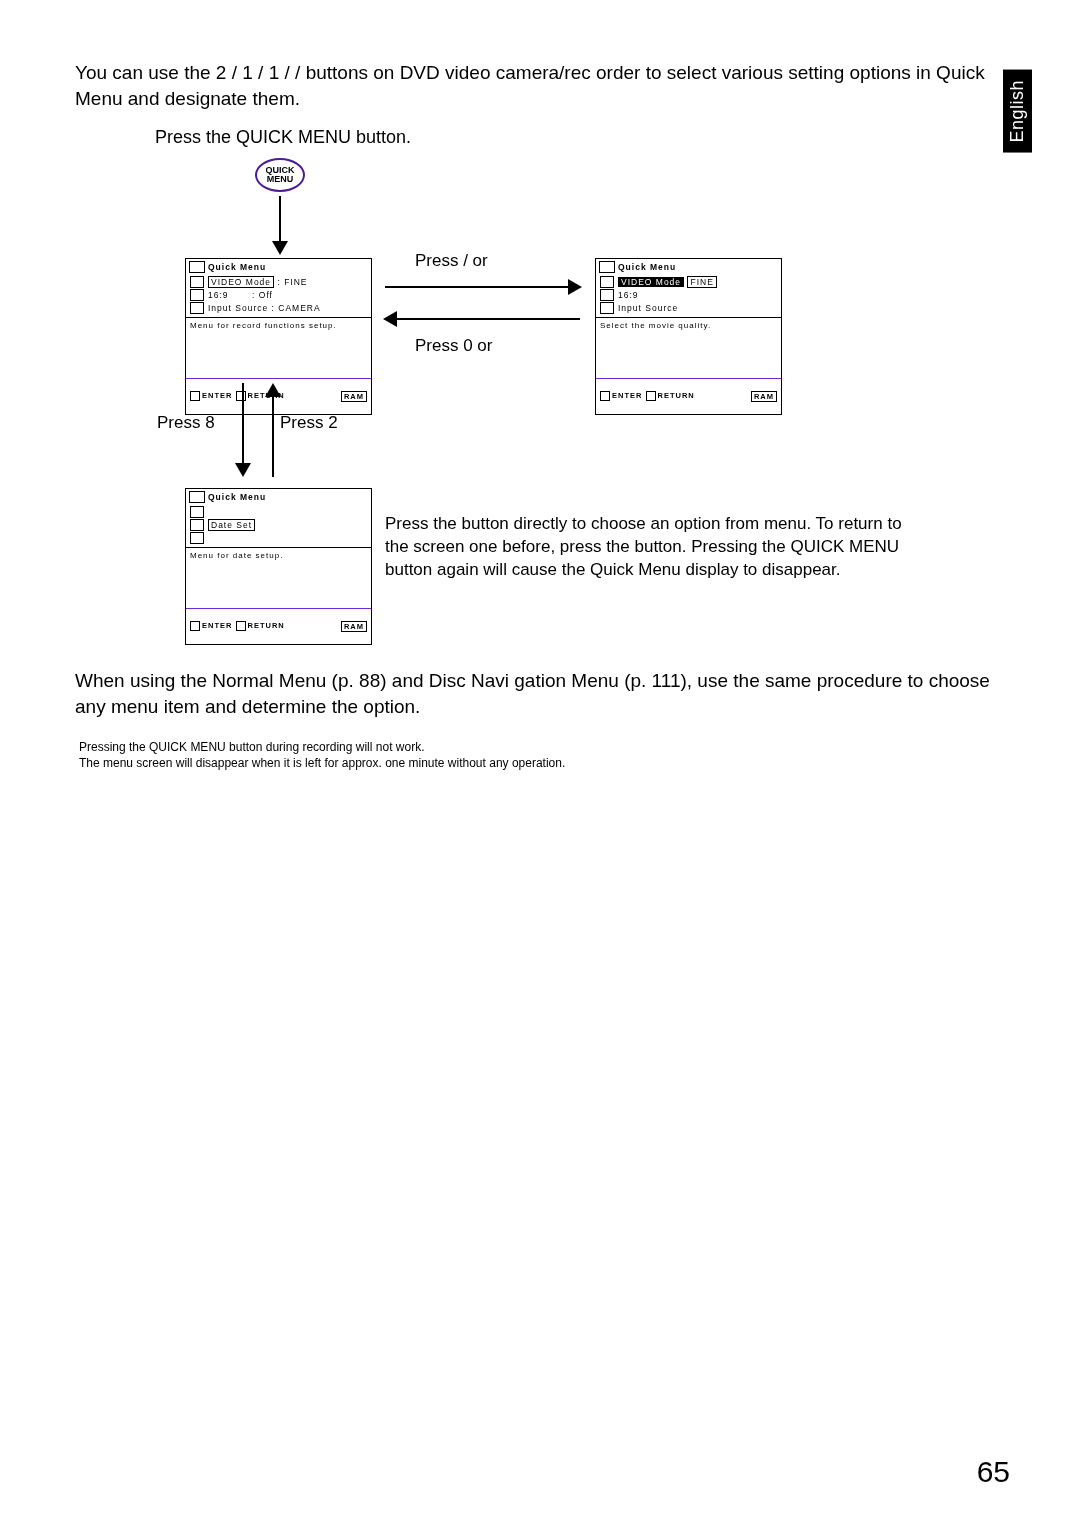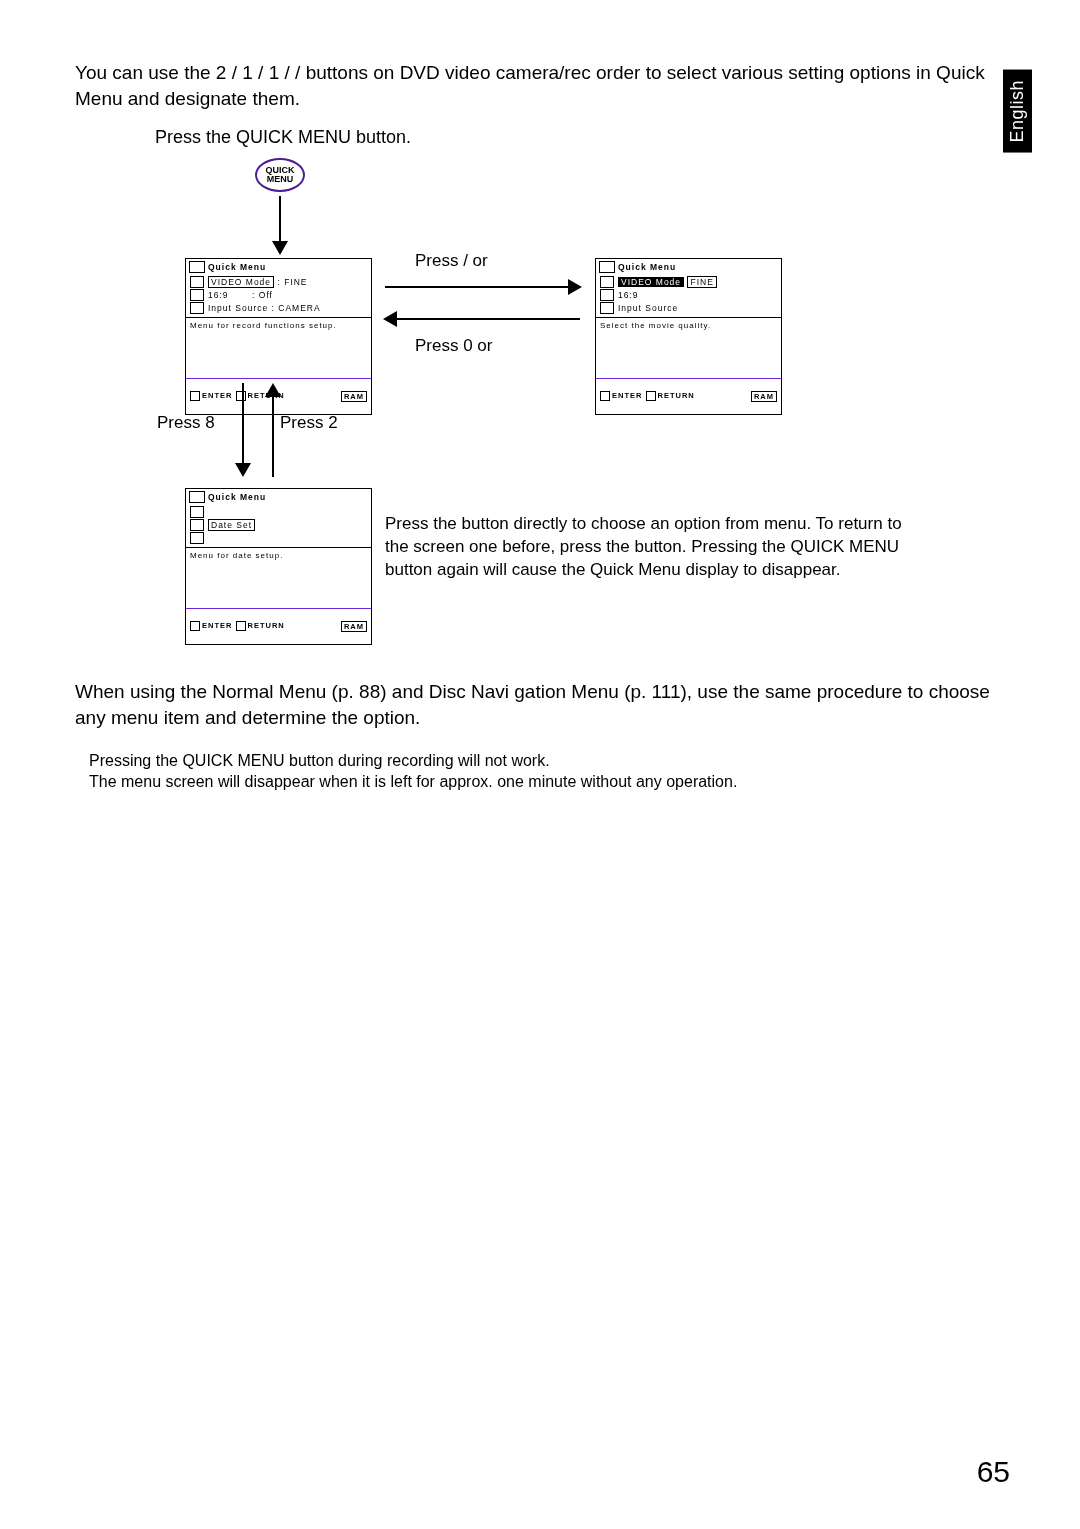--- a/index.html
+++ b/index.html
@@ -175,29 +175,29 @@
     position:absolute;
     left:310px;
     top:355px;
     width:520px;
     font-size:17px;
     line-height:1.35;
   }
   .closing {
     font-size:19px;
     line-height:1.35;
-    margin-top:41px;
+    margin-top:30px;
   }
   .note-head {
     font-size:18px;
     margin-top:24px;
   }
   .note-body {
-    font-size:16px;
-    margin-left:14px;
+    font-size:12px;
+    margin-left:4px;
     line-height:1.35;
   }
   .page-num {
     position:absolute;
     bottom:40px;
     right:70px;
     font-size:30px;
   }
 </style>
 </head>

